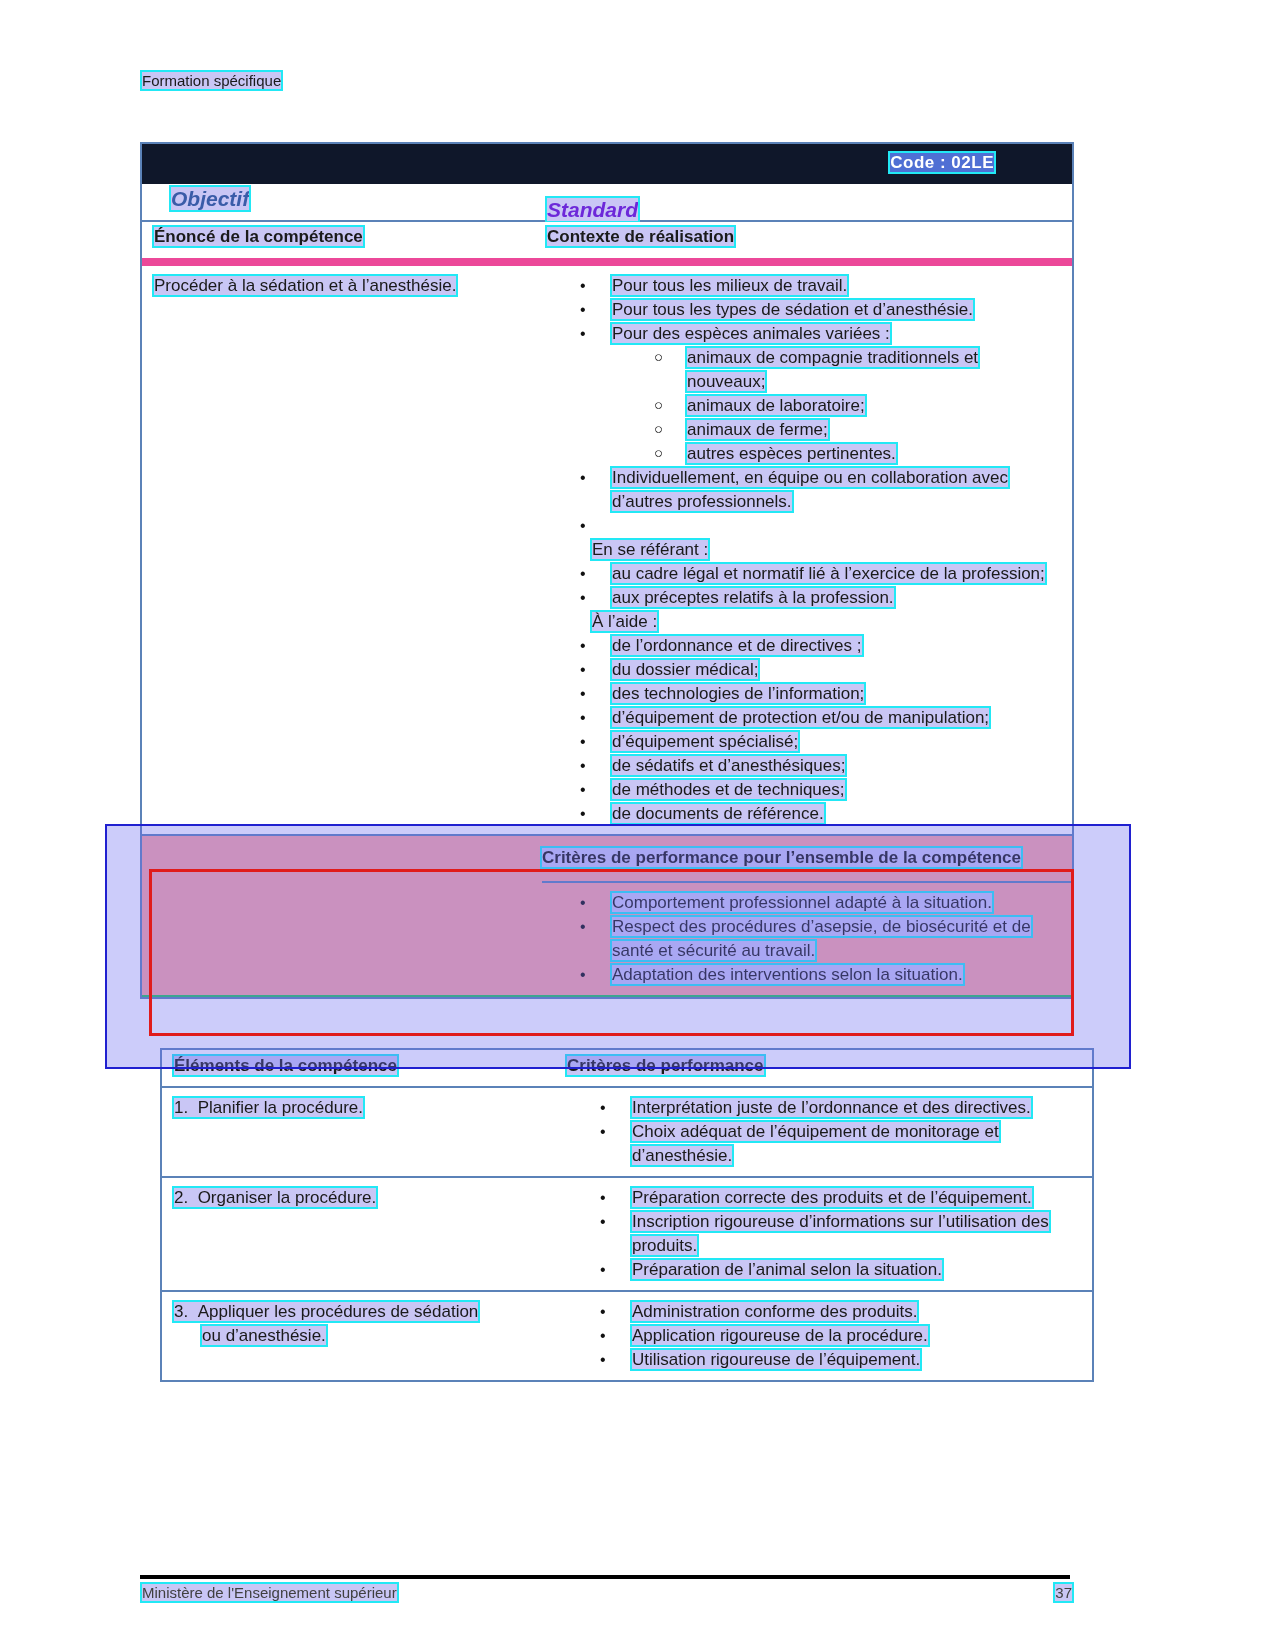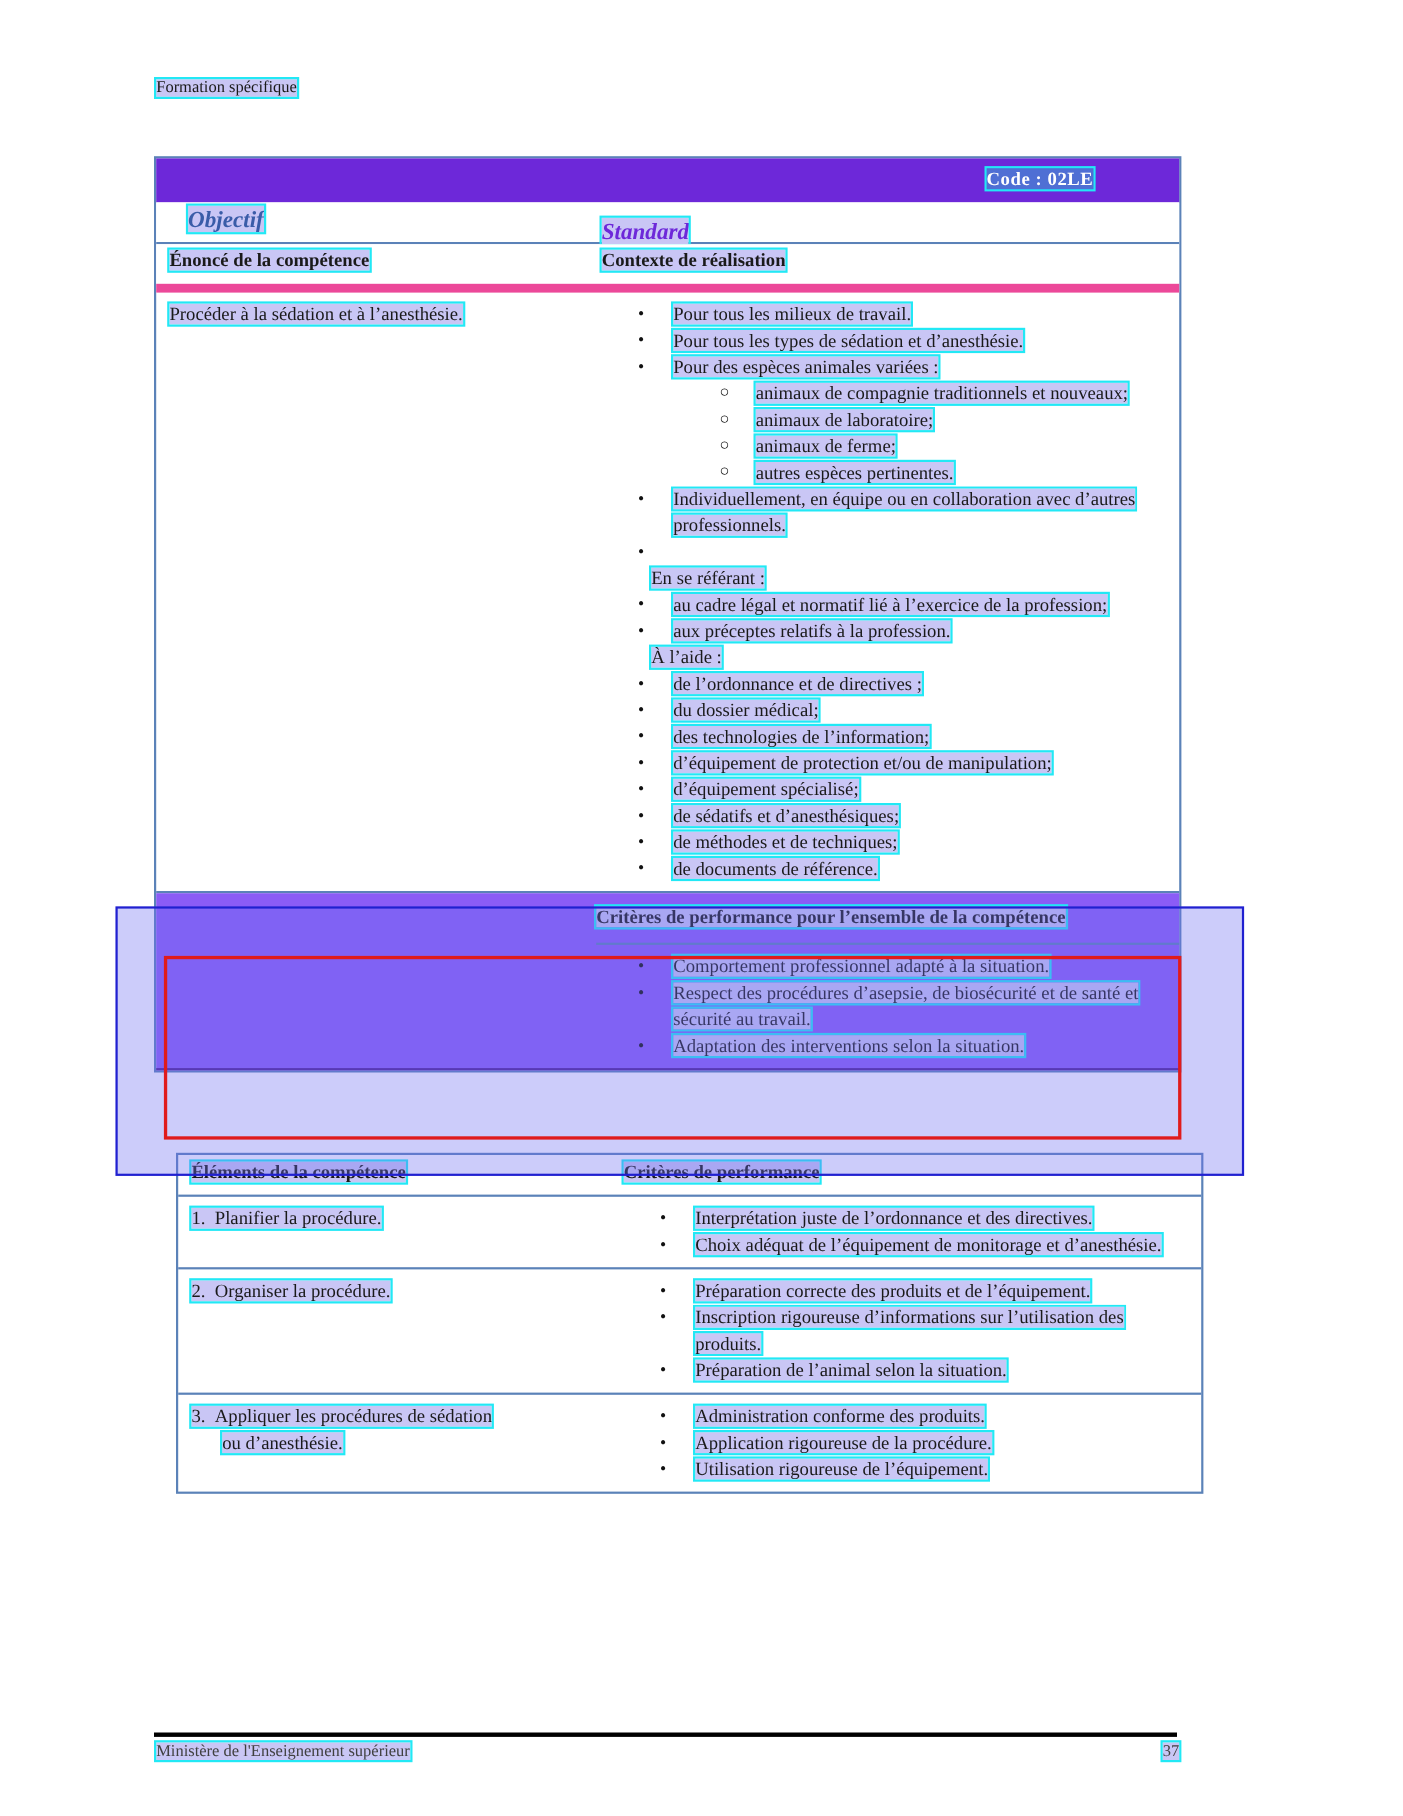--- a/index.html
+++ b/index.html
@@ -24,21 +24,20 @@
     display: inline;
     box-decoration-break: clone;
     -webkit-box-decoration-break: clone;
   }
 
   .page {
     position: absolute;
     left: 0; top: 0;
     width: 1275px;
     height: 1651px;
-    font-family: Liberation Serif, serif;
   }
 
   
   .running-head {
     position: absolute;
     left: 142px;
     top: 72px;
     font-size: 15px;
     color: #1a1a1a;
   }
@@ -48,21 +47,21 @@
     position: absolute;
     left: 140px;
     top: 142px;
     width: 930px;
     border: 2px solid #5b82b8;
     border-collapse: separate;
     background: #ffffff;
   }
 
   .band-code {
-    background: #6d28d9;
+    background: #0f172a;
     height: 40px;
     position: relative;
   }
   .band-code .code-text {
     position: absolute;
     right: 78px;
     top: 9px;
     color: #ffffff;
     font-size: 17px;
     font-weight: bold;
@@ -191,22 +190,22 @@
     height: 167px;
     border: 3px solid #e01b1b;
     box-sizing: border-box;
     z-index: 45;
     pointer-events: none;
   }
 
   
   .crit-block {
     position: relative;
-    border-bottom: 2px solid #4c1d95;
-    background: #8b5cf6;
+    border-bottom: 2px solid #22c55e;
+    background: #fca5a5;
   }
   .crit-title {
     margin-left: 400px;
     padding: 10px 14px 10px 0;
     font-weight: bold;
     font-size: 17px;
     line-height: 1.45;
     border-bottom: 2px solid #5b82b8;
   }
   .crit-list {

